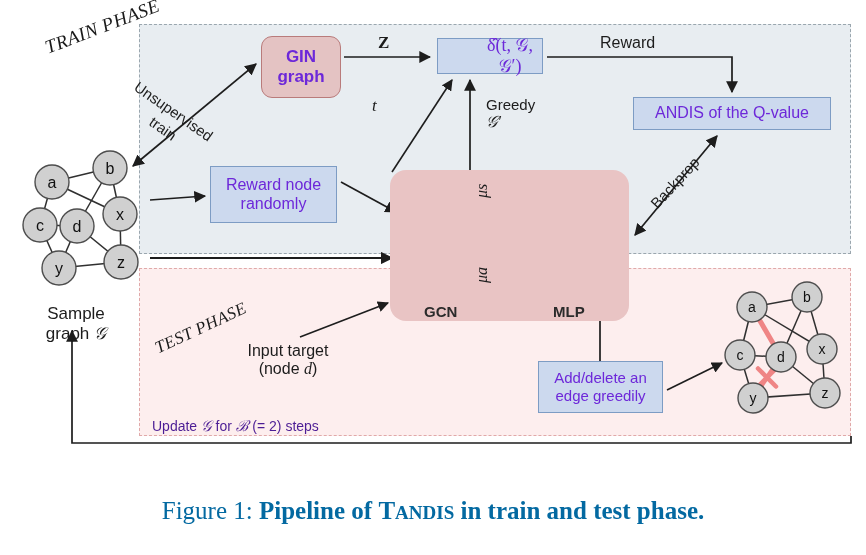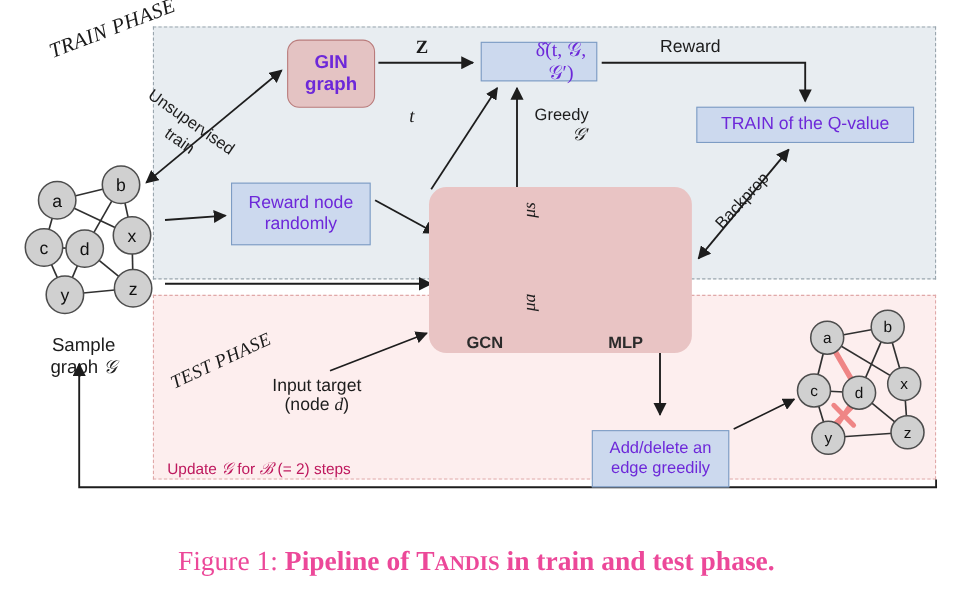--- a/index.html
+++ b/index.html
@@ -82,21 +82,21 @@
 
   .gin-box { left: 261px; top: 36px; width: 80px; height: 62px; font-size: 17px; }
   .delta-box {
     left: 437px; top: 38px; width: 106px; height: 36px;
     font-family: "Liberation Serif", serif;
     font-size: 18px;
     padding-left: 40px;
   }
   .rmse-box { left: 633px; top: 97px; width: 198px; height: 33px; font-size: 16px; }
   .sample-box { left: 210px; top: 166px; width: 127px; height: 57px; font-size: 16px; }
-  .addel-box { left: 538px; top: 391px; width: 125px; height: 52px; font-size: 15px; }
+  .addel-box { left: 538px; top: 361px; width: 125px; height: 52px; font-size: 15px; }
 
   
   .net-panel {
     position: absolute;
     left: 390px; top: 170px;
     width: 239px; height: 151px;
     background: #e9c4c4;
     border-radius: 16px;
   }
   .net-panel-label {
@@ -117,57 +117,57 @@
 
   
   .alabel {
     position: absolute;
     color: #1c1c1c;
     white-space: nowrap;
   }
   .lbl-Z { left: 378px; top: 33px; font-size: 17px; font-weight: bold; font-family:"Liberation Serif",serif; }
   .lbl-t { left: 372px; top: 96px; font-size: 17px; font-style: italic; font-family:"Liberation Serif",serif; }
   .lbl-reward { left: 600px; top: 34px; font-size: 16px; }
-  .lbl-greedy { left: 486px; top: 96px; font-size: 15px; text-align:right; }
+  .lbl-greedy { left: 486px; top: 96px; font-size: 15px; text-align:left; }
   .lbl-greedy .g2 { font-family: "Liberation Serif", serif; font-style: italic; display:block; font-size:16px; }
   .lbl-unsup {
     left: 141px; top: 78px; font-size: 15px;
     transform: rotate(35deg); transform-origin: left top;
   }
   .lbl-train2 {
     left: 156px; top: 113px; font-size: 15px;
     transform: rotate(35deg); transform-origin: left top;
   }
   .lbl-backprop {
     left: 647px; top: 200px; font-size: 15px;
     transform: rotate(-47deg); transform-origin: left top;
   }
   .lbl-inputtarget {
     left: 223px; top: 342px; width: 130px; font-size: 16px; text-align: center;
   }
   .lbl-inputtarget .it2 { display:block; }
   .lbl-inputtarget i { font-family: "Liberation Serif", serif; }
   .lbl-update {
-    left: 152px; top: 415px; font-size: 14px; color: #be185d;
+    left: 152px; top: 415px; font-size: 14px; color: #4c1d95;
   }
   .lbl-update .cal { font-family: "Liberation Serif", serif; font-style: italic; font-size: 15px; }
   .lbl-inputgraph {
     left: 20px; top: 304px; width: 112px; font-size: 17px; text-align: center; line-height:1.2;
   }
   .lbl-inputgraph .cal { font-family: "Liberation Serif", serif; font-style: italic; }
 
   
   .caption {
     position: absolute;
     left: 0; top: 497px;
     width: 866px;
     text-align: center;
     font-family: "Liberation Serif", serif;
     font-size: 25px;
-    color: #ec4899;
+    color: #0369a1;
   }
   .caption .cap-lead { font-weight: normal; }
   .caption .cap-bold { font-weight: bold; }
   .smallcaps-big { font-weight: bold; }
   .smallcaps-sm { font-weight: bold; font-size: 19px; }
 </style>
 </head>
 <body>
 
 <div id="figure">
@@ -368,21 +368,21 @@
 
   <div class="box box-pink gin-box">
     <span>
       <span>GIN</span><br>
       <span>graph</span>
     </span>
   </div>
 
   <div class="box box-blue delta-box">δ̂(t, 𝒢, 𝒢′)</div>
 
-  <div class="box box-blue rmse-box">TRAIN of the Q-value</div>
+  <div class="box box-blue rmse-box">ANDIS of the Q-value</div>
 
   <div class="box box-blue sample-box">
     <span>
       <span>Reward node</span><br>
       <span>randomly</span>
     </span>
   </div>
 
   <div class="box box-blue addel-box">
     <span>

